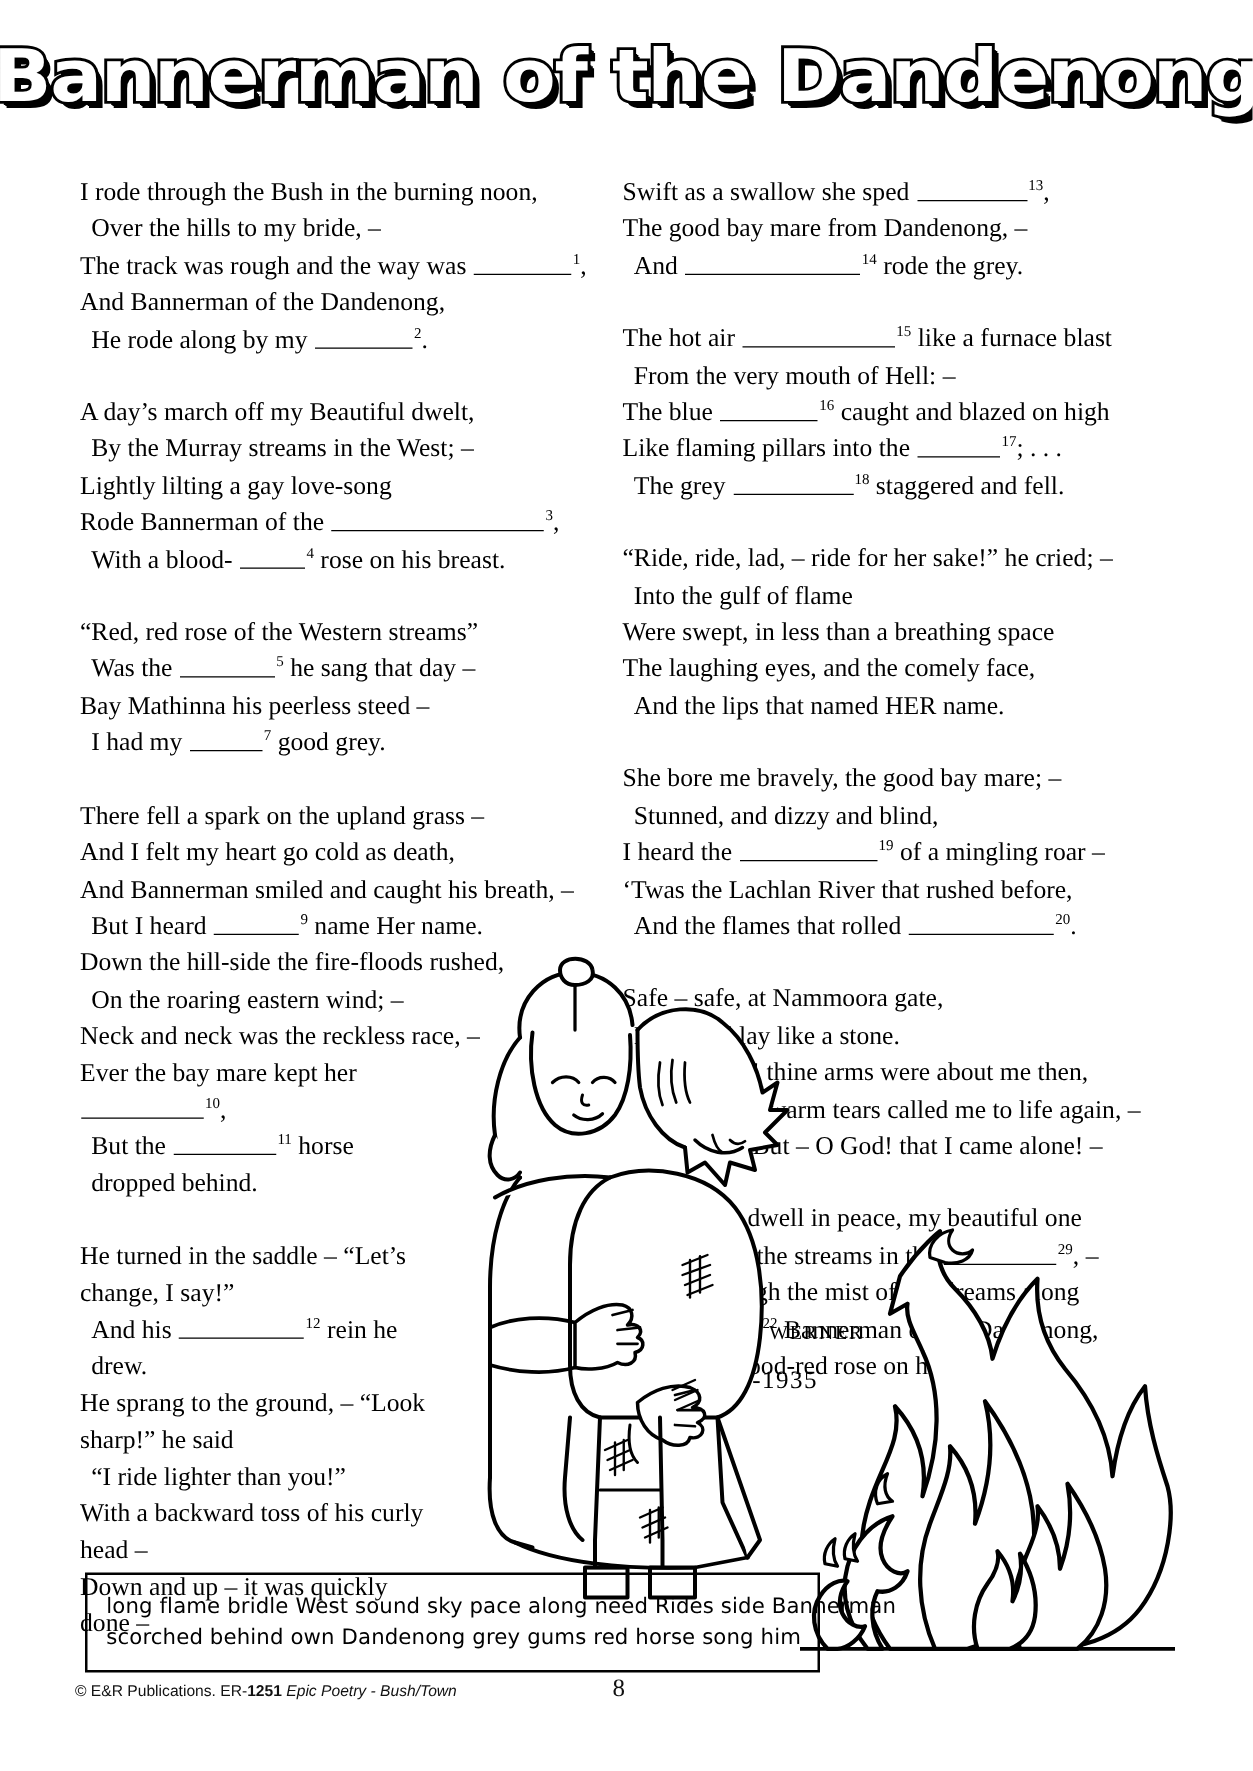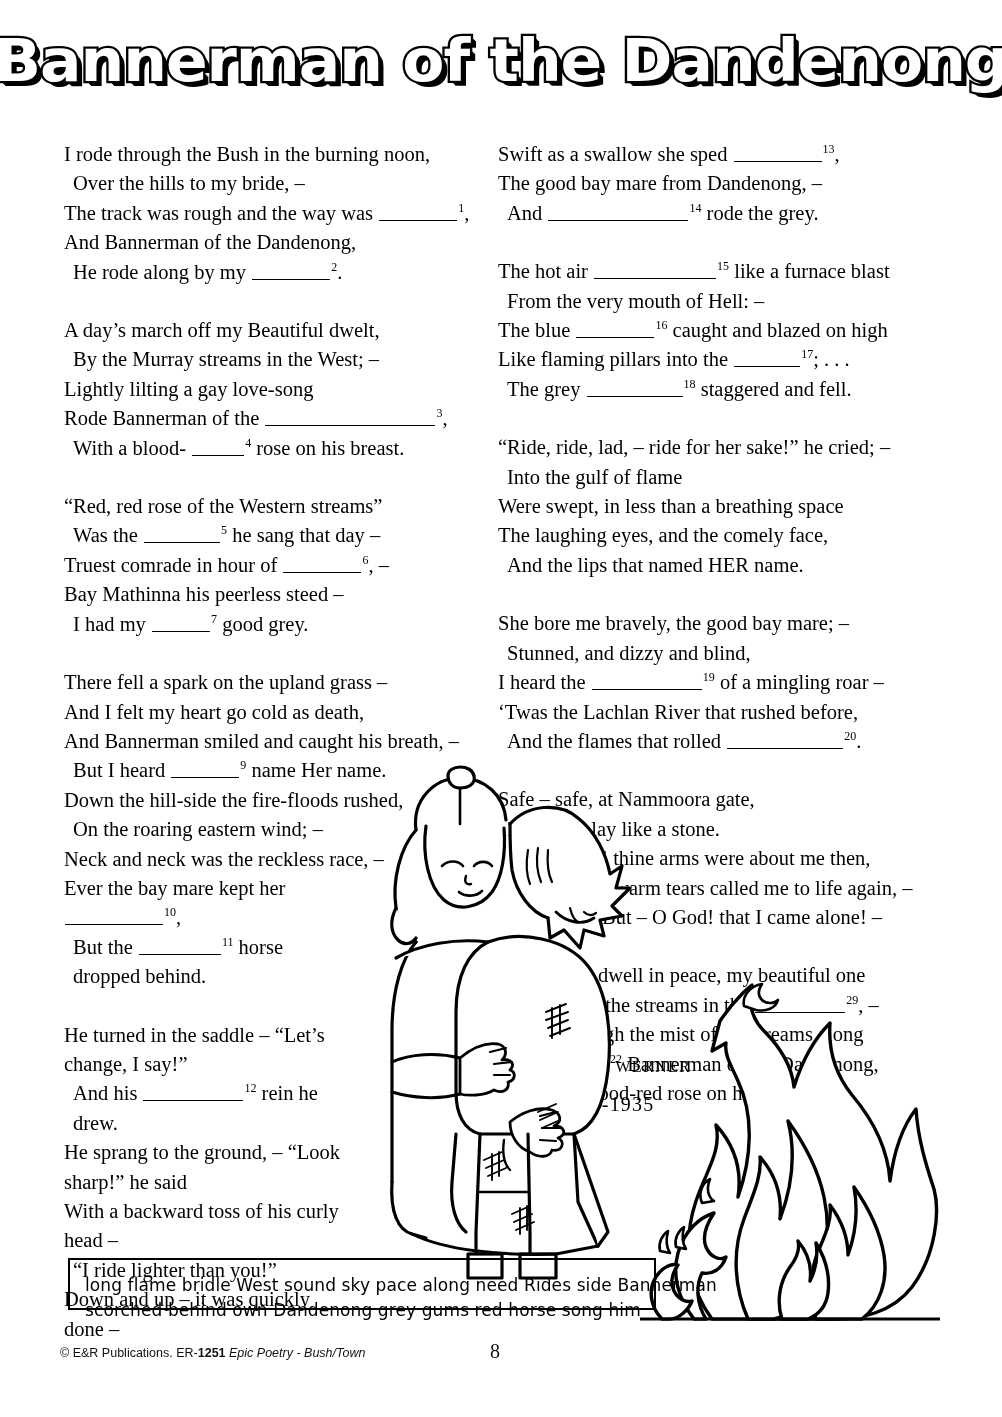--- a/index.html
+++ b/index.html
@@ -88,21 +88,21 @@
     text-transform:uppercase;
   }
   .author-dates{
     position:absolute; left:557px; top:1093px;
     font-size:20px; letter-spacing:1.2px;
   }
 
   
   .wordbank{
     position:absolute; left:68px; top:1258px;
-    width:588px; height:52px;
+    width:588px; height:80px;
     border:2.2px solid #000;
     background:transparent;
     z-index:5;
   }
   .wordbank-inner{
     font-family:"DejaVu Sans", sans-serif;
     font-size:17px;
     line-height:25px;
     padding:13px 0 0 15px;
     letter-spacing:0.1px;
@@ -151,43 +151,42 @@
     <div class="ln">A day’s march off my Beautiful dwelt,</div>
     <div class="ln i1">By the Murray streams in the West; –</div>
     <div class="ln">Lightly lilting a gay love-song</div>
     <div class="ln"><span>Rode Bannerman of the </span><span class="blk w3"></span><sup class="num">3</sup><span>,</span></div>
     <div class="ln i1"><span>With a blood- </span><span class="blk w4"></span><sup class="num">4</sup><span> rose on his breast.</span></div>
   </div>
 
   <div class="stanza">
     <div class="ln">“Red, red rose of the Western streams”</div>
     <div class="ln i1"><span>Was the </span><span class="blk w5"></span><sup class="num">5</sup><span> he sang that day –</span></div>
-    <div class="ln"><span>Truest comrade in hour of </span><span class="blk w6"></span><sup class="num">6</sup><span>, –</span></div>
     <div class="ln">Bay Mathinna his peerless steed –</div>
     <div class="ln i1"><span>I had my </span><span class="blk w7"></span><sup class="num">7</sup><span> good grey.</span></div>
   </div>
 
   <div class="stanza">
     <div class="ln">There fell a spark on the upland grass –</div>
     <div class="ln">And I felt my heart go cold as death,</div>
     <div class="ln">And Bannerman smiled and caught his breath, –</div>
     <div class="ln i1"><span>But I heard </span><span class="blk w9"></span><sup class="num">9</sup><span> name Her name.</span></div>
     <div class="ln">Down the hill-side the fire-floods rushed,</div>
     <div class="ln i1">On the roaring eastern wind; –</div>
     <div class="ln">Neck and neck was the reckless race, –</div>
     <div class="narrow"><span>Ever the bay mare kept her </span><span class="blk w10"></span><sup class="num">10</sup><span>,</span></div>
     <div class="narrow i1"><span>But the </span><span class="blk w11"></span><sup class="num">11</sup><span> horse dropped behind.</span></div>
   </div>
 
   <div class="stanza">
     <div class="narrow">He turned in the saddle – “Let’s change, I say!”</div>
     <div class="narrow i1"><span>And his </span><span class="blk w12"></span><sup class="num">12</sup><span> rein he drew.</span></div>
     <div class="narrow">He sprang to the ground, – “Look sharp!” he said</div>
+    <div class="narrow i1">“I ride lighter than you!”</div>
     <div class="narrow">With a backward toss of his curly head –</div>
-    <div class="narrow i1">“I ride lighter than you!”</div>
     <div class="narrow">Down and up – it was quickly done –</div>
   </div>
 
 </div>
 
 <div class="col col-right">
 
   <div class="stanza">
     <div class="ln"><span>Swift as a swallow she sped </span><span class="blk w13"></span><sup class="num">13</sup><span>,</span></div>
     <div class="ln">The good bay mare from Dandenong, –</div>

